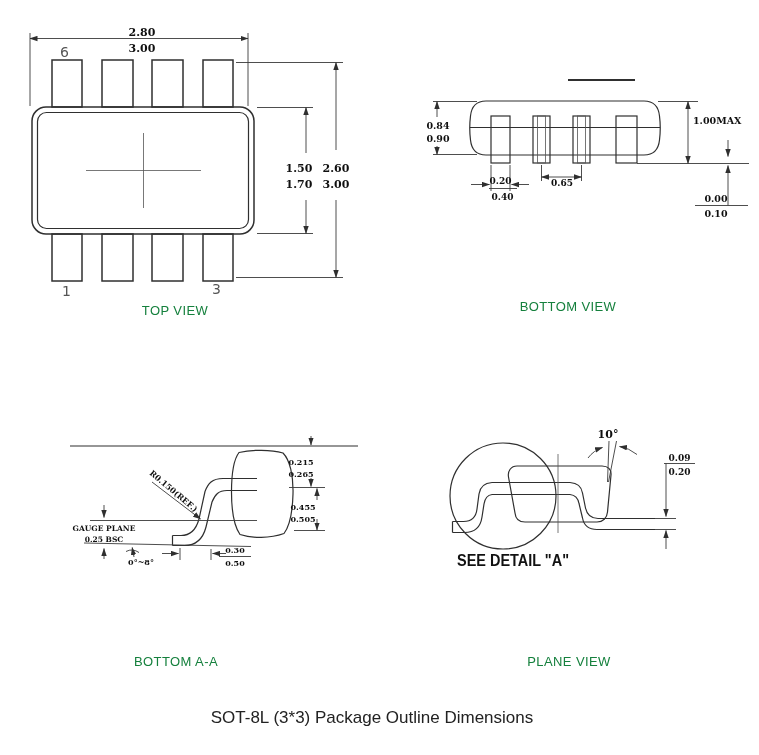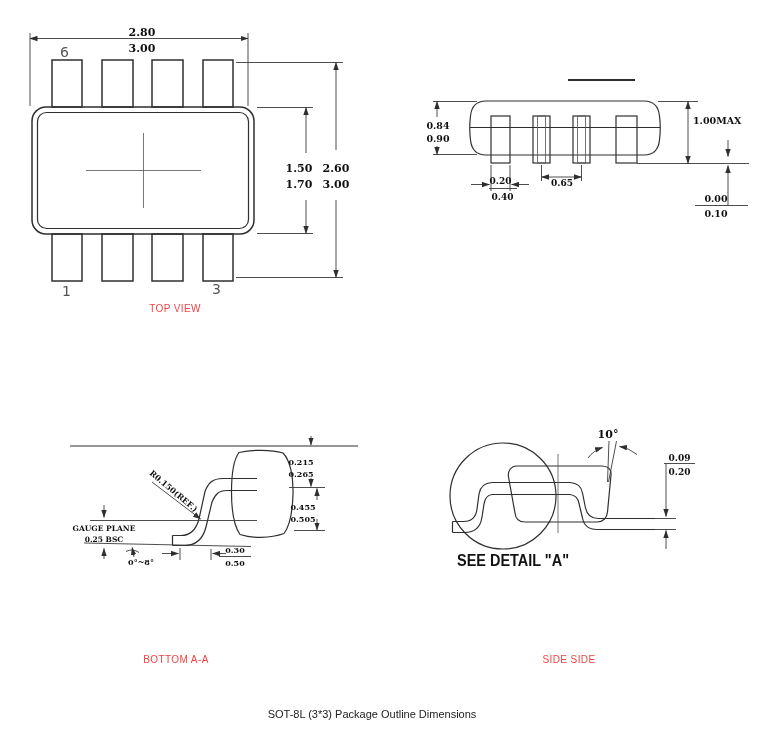--- a/index.html
+++ b/index.html
@@ -14,24 +14,24 @@
   .thick{stroke-width:1.8;}
   text{fill:#101010;stroke:none;}
   .d11{font:bold 11px "DejaVu Serif",serif;}
   .d95{font:bold 9.5px "DejaVu Serif",serif;}
   .d9{font:bold 9px "DejaVu Serif",serif;}
   .d8{font:bold 8px "DejaVu Serif",serif;}
   .d75{font:bold 7.5px "DejaVu Serif",serif;}
   .pn{font:14px "DejaVu Sans",sans-serif;fill:#555;}
   .detail{font:bold 16px "Liberation Sans",sans-serif;fill:#111;}
   .mid{text-anchor:middle;}
-  .view-label{position:absolute;width:200px;text-align:center;font-size:10px;
-              color:#ef4444;letter-spacing:.4px;}
+  .view-label{position:absolute;width:200px;text-align:center;font-size:13px;
+              color:#15803d;letter-spacing:.4px;}
   .caption{position:absolute;left:172px;top:708px;width:400px;text-align:center;
-           font-size:11px;color:#222;}
+           font-size:17px;color:#222;}
 </style>
 </head>
 <body>
 
 <div id="page">
 
 <svg width="0" height="0">
   <defs>
     <marker id="ah" viewBox="0 0 8 6" refX="7.5" refY="3" markerWidth="8" markerHeight="6" markerUnits="userSpaceOnUse" orient="auto-start-reverse">
       <path d="M0,0.3 L8,3 L0,5.7 Z" style="fill:#2f2f2f;stroke:none;"></path>
@@ -211,17 +211,18 @@
     <line class="dim" x1="664" y1="463.5" x2="695" y2="463.5"></line>
     <text class="d9 mid" x="679.5" y="461">0.09</text>
     <text class="d9 mid" x="679.5" y="475">0.20</text>
     <line class="dim" x1="666" y1="463.5" x2="666" y2="516.5" marker-end="url(#ah)"></line>
     <line class="dim" x1="666" y1="549" x2="666" y2="530.5" marker-end="url(#ah)"></line>
   </g>
   <text class="detail" x="457" y="566" textLength="112" lengthAdjust="spacingAndGlyphs">SEE DETAIL "A"</text>
 </svg>
 
 <div class="view-label" style="left:75px;top:303px;">TOP VIEW</div>
+<div class="view-label" style="left:468px;top:299px;">BOTTOM VIEW</div>
 <div class="view-label" style="left:76px;top:654px;">BOTTOM A-A</div>
-<div class="view-label" style="left:469px;top:654px;">SIDE SIDE</div>
+<div class="view-label" style="left:469px;top:654px;">PLANE VIEW</div>
 <div class="caption">SOT-8L (3*3) Package Outline Dimensions</div>
 
 </div>
 
 </body></html>

